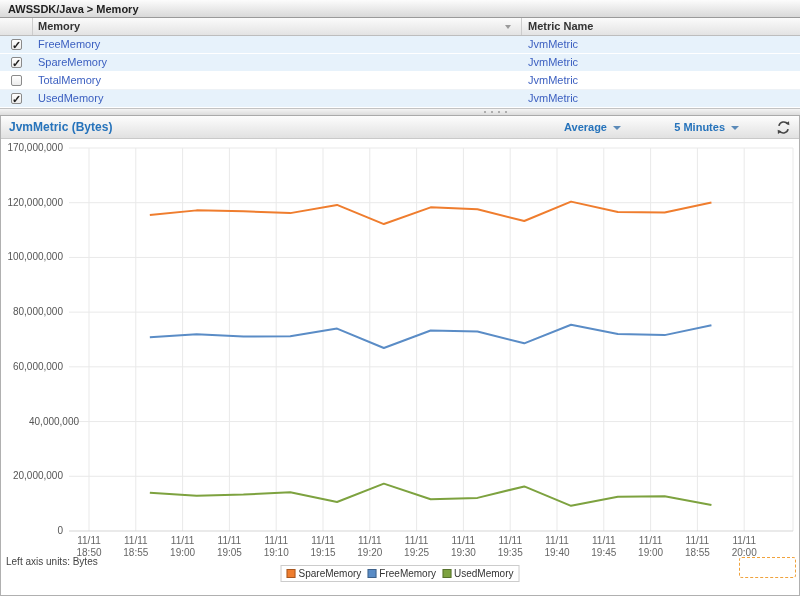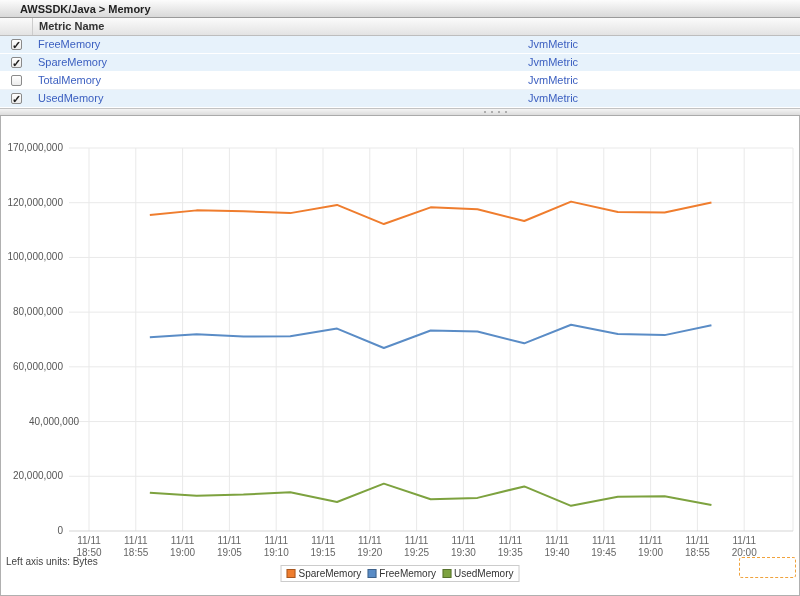--- a/index.html
+++ b/index.html
@@ -1,21 +1,21 @@
 <!DOCTYPE html>
 <html><head>
 <meta charset="utf-8">
 <style>
   * { box-sizing: border-box; margin: 0; padding: 0; }
   body { font-family: "Liberation Sans", sans-serif; background: #fff; }
   #app { position: relative; width: 800px; height: 596px; overflow: hidden; background: #fff; }
 
   
   .topbar {
-    height: 18px; line-height: 18px; padding-left: 20px;
+    height: 18px; line-height: 18px; padding-left: 8px;
     font-size: 11px; font-weight: bold; color: #222;
     background: linear-gradient(#fcfcfc, #d9d9d9);
     border-bottom: 1px solid #9a9a9a;
   }
 
   
   .thead {
     display: flex; height: 18px; line-height: 17px;
     background: linear-gradient(#fbfbfb, #e3e3e3);
     border-bottom: 1px solid #bdbdbd;
@@ -99,20 +99,24 @@
 </style>
 </head>
 <body>
 
 <div id="app">
 
   <div class="topbar">AWSSDK/Java &gt; Memory</div>
 
   <div class="thead">
     <div class="col-check"></div>
+    <div class="col-name">
+      <span>Memory</span>
+      <span class="sort-arrow"></span>
+    </div>
     <div class="col-metric">
       <span>Metric Name</span>
     </div>
   </div>
 
   <div id="rows">
       <div class="row selected">
         <div class="c-check">
           <span class="checkbox checked"></span>
         </div>
@@ -145,20 +149,37 @@
   <div class="splitter">
     <div class="grip">
         <i></i>
         <i></i>
         <i></i>
         <i></i>
       </div>
   </div>
 
   <div class="panel">
+    <div class="panel-header">
+      <span class="chart-title">JvmMetric (Bytes)</span>
+      <span class="dropdown dd-stat">
+        <span>Average</span><span class="caret"></span>
+      </span>
+      <span class="dropdown dd-period">
+        <span>5 Minutes</span><span class="caret"></span>
+      </span>
+      <span class="refresh-btn">
+        <svg width="15" height="15" viewBox="0 0 16 16">
+          <path d="M3.1 6.2 A5.3 5.3 0 0 1 12.6 4.4" fill="none" stroke="#444" stroke-width="1.7"></path>
+          <polygon points="13.9,1.2 14.2,5.6 10.2,3.7" fill="#444"></polygon>
+          <path d="M12.9 9.8 A5.3 5.3 0 0 1 3.4 11.6" fill="none" stroke="#444" stroke-width="1.7"></path>
+          <polygon points="2.1,14.8 1.8,10.4 5.8,12.3" fill="#444"></polygon>
+        </svg>
+      </span>
+    </div>
 
     <svg id="chart-svg" width="798" height="478">
         <line x1="88" y1="32" x2="88" y2="415" stroke="#e9e9e9" stroke-width="1"></line>
         <line x1="134.8" y1="32" x2="134.8" y2="415" stroke="#e9e9e9" stroke-width="1"></line>
         <line x1="181.6" y1="32" x2="181.6" y2="415" stroke="#e9e9e9" stroke-width="1"></line>
         <line x1="228.39999999999998" y1="32" x2="228.39999999999998" y2="415" stroke="#e9e9e9" stroke-width="1"></line>
         <line x1="275.2" y1="32" x2="275.2" y2="415" stroke="#e9e9e9" stroke-width="1"></line>
         <line x1="322" y1="32" x2="322" y2="415" stroke="#e9e9e9" stroke-width="1"></line>
         <line x1="368.79999999999995" y1="32" x2="368.79999999999995" y2="415" stroke="#e9e9e9" stroke-width="1"></line>
         <line x1="415.59999999999997" y1="32" x2="415.59999999999997" y2="415" stroke="#e9e9e9" stroke-width="1"></line>

